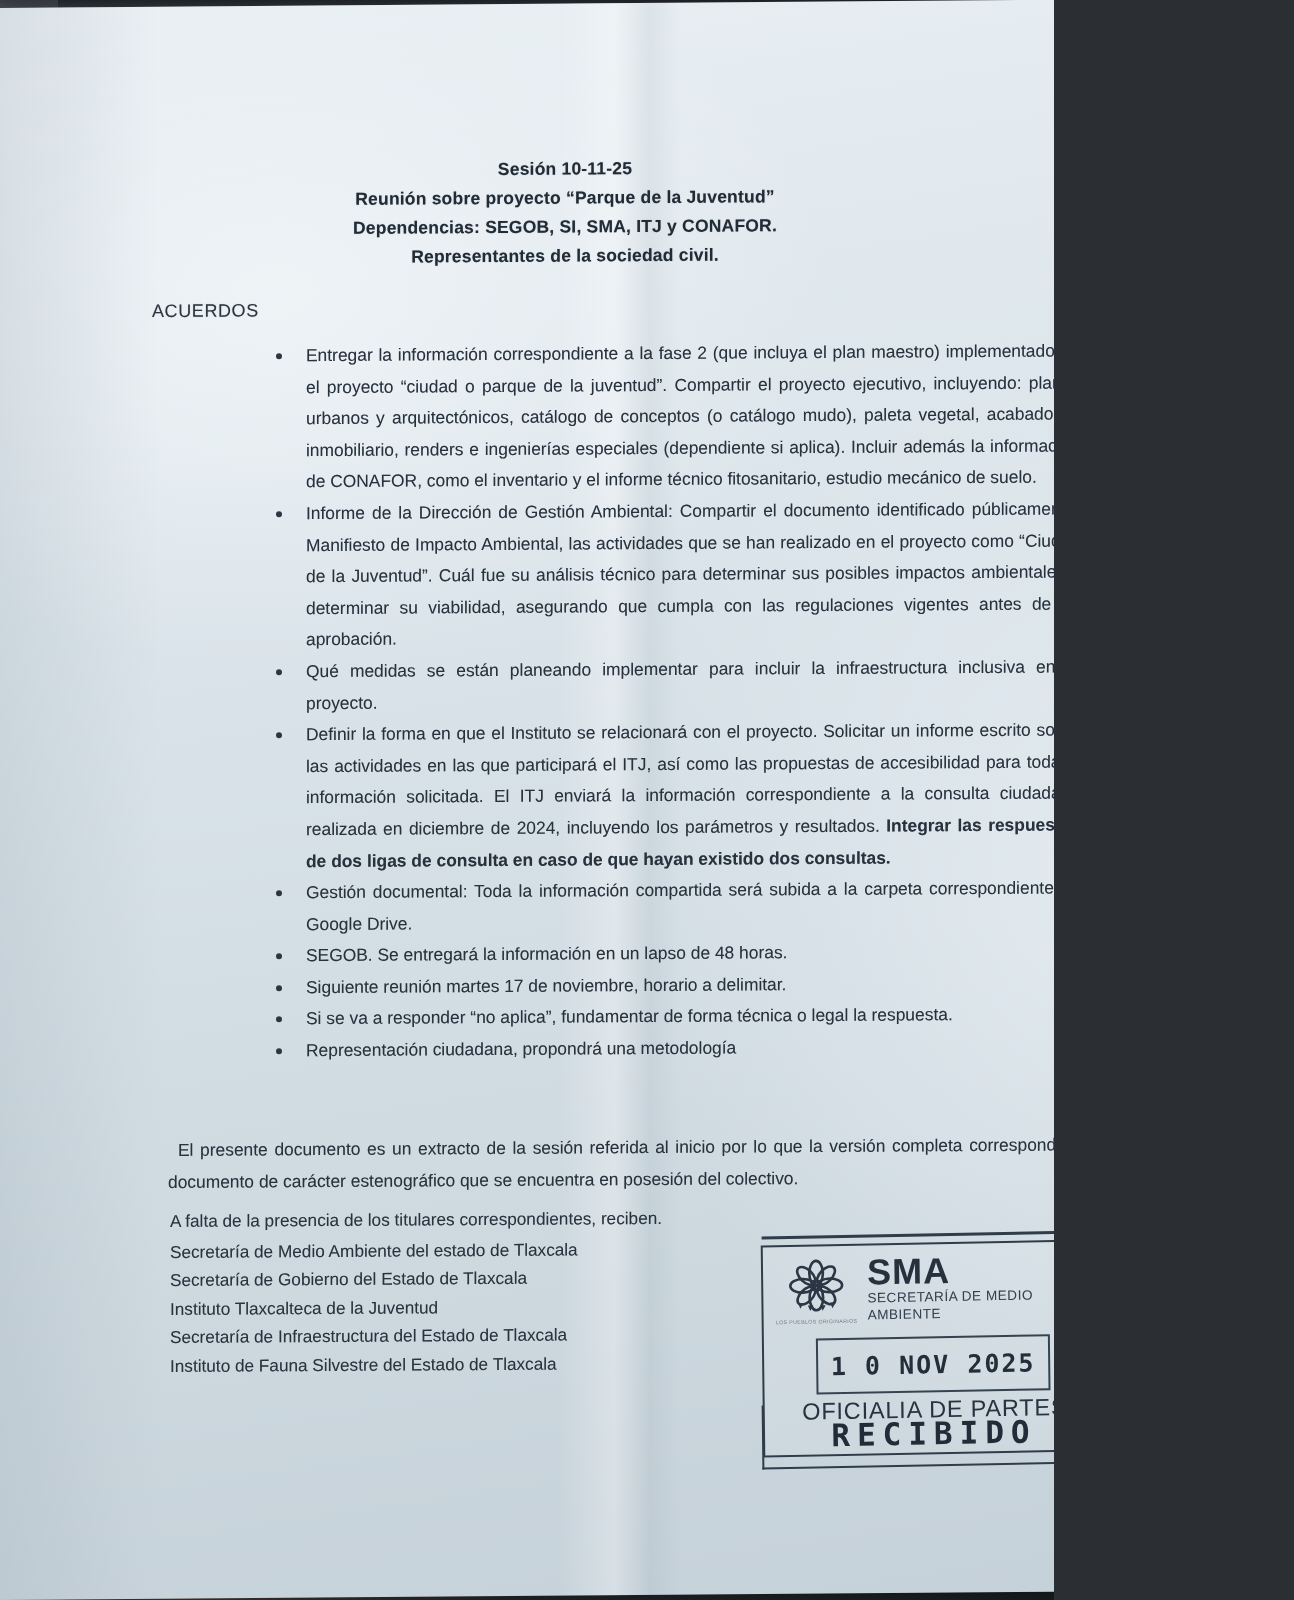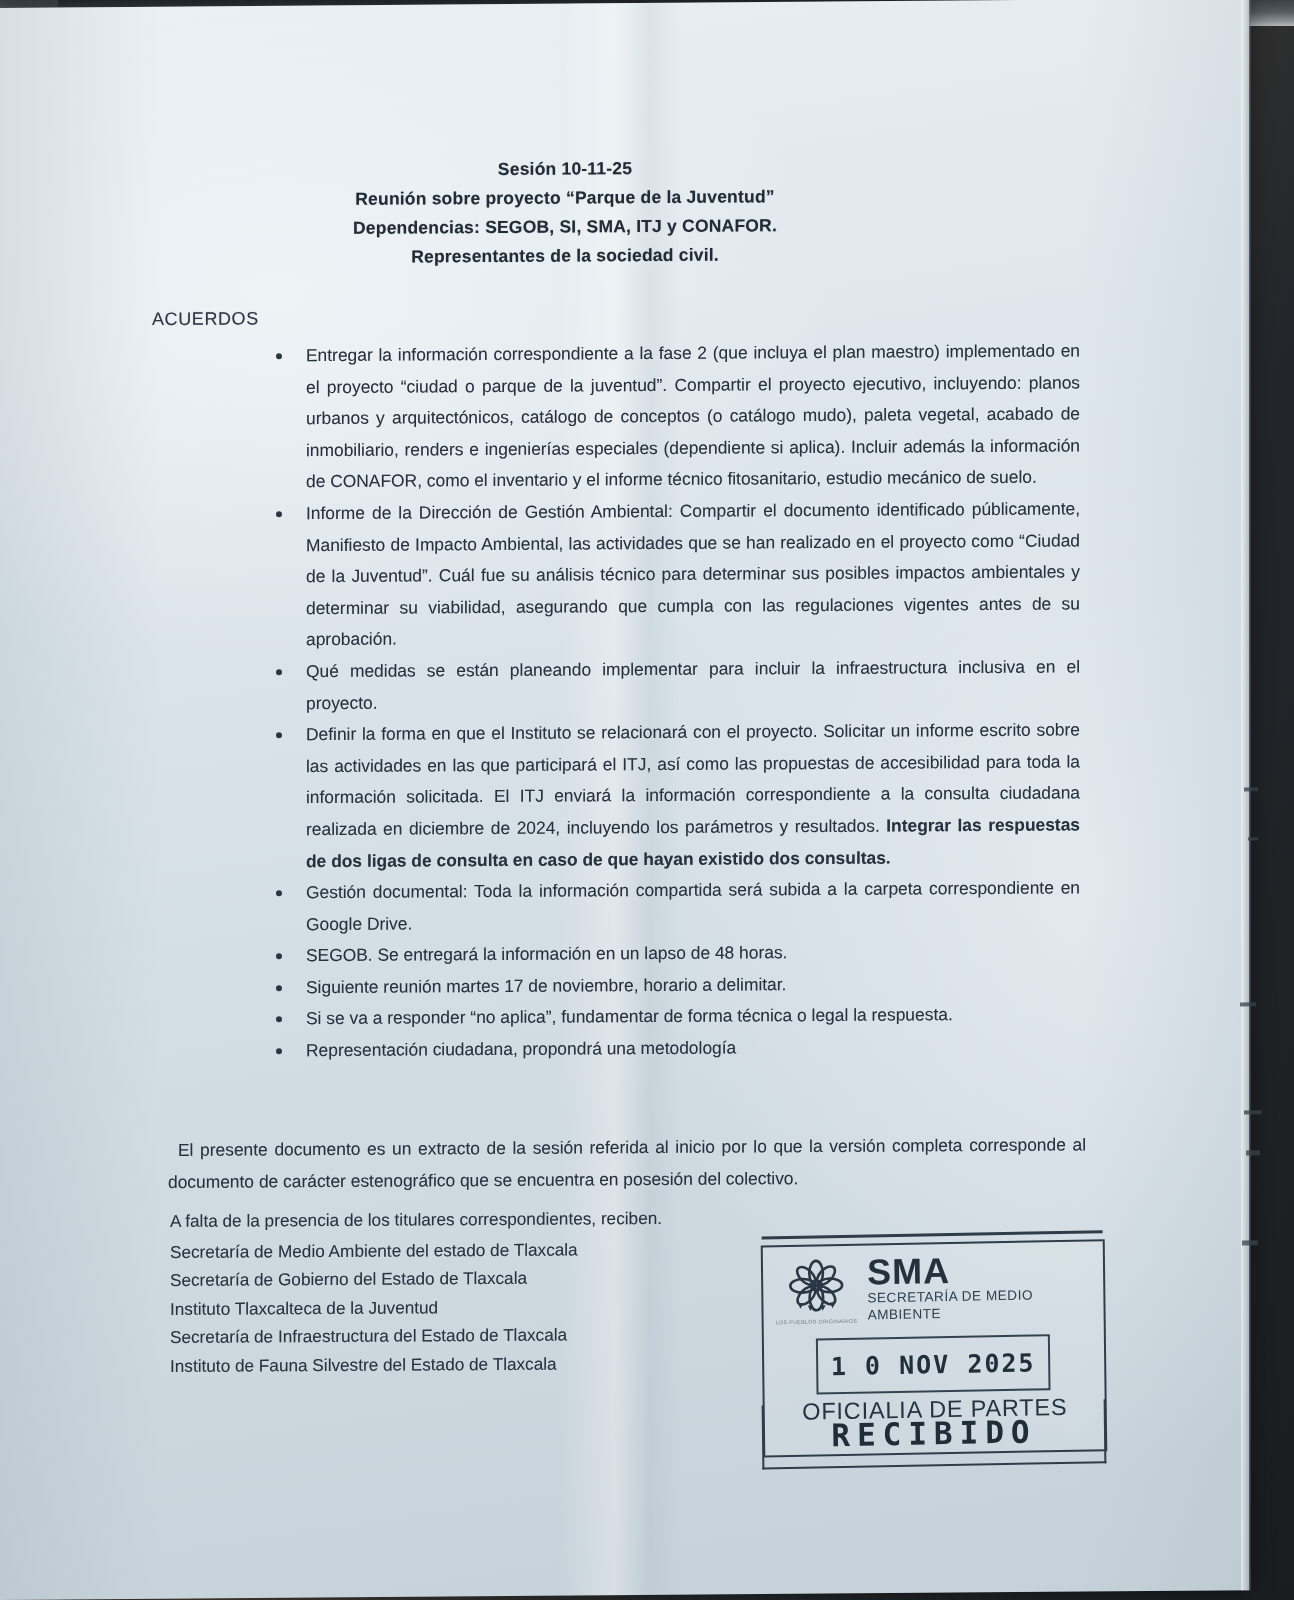--- a/index.html
+++ b/index.html
@@ -1,21 +1,21 @@
 <!DOCTYPE html>
 <html><head>
 <meta charset="utf-8">
 <style>
   html,body{margin:0;padding:0;}
   body{
     width:1294px;height:1600px;overflow:hidden;
     background:#2b2f33;
     font-family:"Liberation Sans", sans-serif;
   }
-  #stage{position:relative;width:1294px;height:1600px;overflow:hidden;}
+  #stage{position:relative;width:1054px;height:1600px;overflow:hidden;}
 
   
   .desk{position:absolute;inset:0;
     background:
       linear-gradient(115deg,#1d2125 0%,#2c3136 22%,#4a4036 46%,#23272b 70%,#1a1d20 100%);
   }
   .desk-top-strip{position:absolute;left:0;top:0;width:1294px;height:26px;
     background:linear-gradient(180deg,#3c4247 0%,#565c61 45%,#8d9398 80%,#b9bec2 100%);
     opacity:.95;}
   .desk-top-strip2{position:absolute;left:58px;top:0;width:1000px;height:16px;
@@ -43,21 +43,21 @@
   
   .content{position:absolute;left:0;top:0;width:1294px;height:1600px;
     transform:skewY(-0.35deg);transform-origin:0 0;}
 
   .doc-head{position:absolute;left:0;top:158px;width:1130px;text-align:center;
     color:#222c36;font-weight:bold;font-size:17.5px;line-height:29px;
     letter-spacing:.2px;
     text-shadow:0 0 1px rgba(40,55,70,.35);}
   .doc-head div{white-space:nowrap;}
 
-  .acuerdos{position:absolute;left:152px;top:310px;
+  .acuerdos{position:absolute;left:152px;top:302px;
     font-size:18px;letter-spacing:.6px;color:#2a3views;color:#2b3642;
     text-shadow:0 0 1px rgba(40,55,70,.3);}
 
   .bullets{position:absolute;left:258px;top:342px;width:822px;
     color:#28323d;font-size:17.4px;line-height:31.6px;}
   .bl{position:relative;padding-left:48px;margin-bottom:0px;
     text-align:justify;text-justify:inter-word;
     text-shadow:0 0 .6px rgba(40,55,70,.28);}
   .bl::before{content:"";position:absolute;left:18px;top:13px;
     width:6px;height:6px;border-radius:50%;background:#2b3642;}

